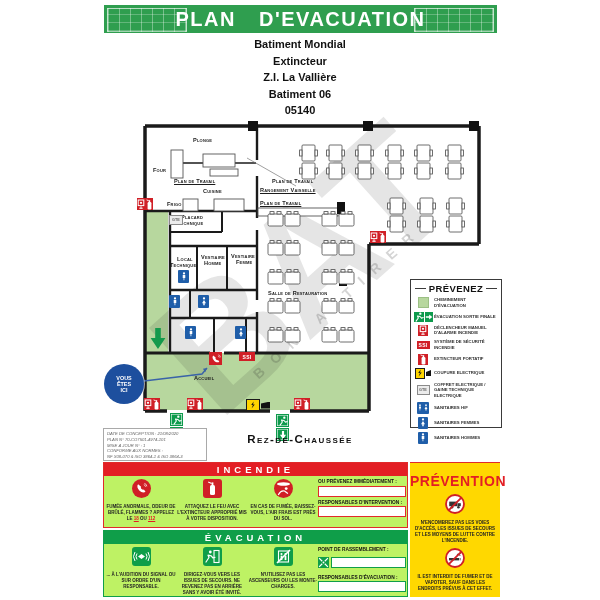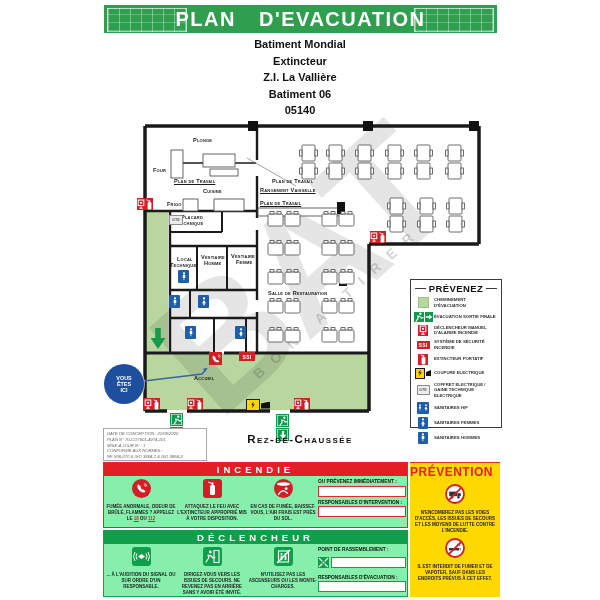--- a/index.html
+++ b/index.html
@@ -53,41 +53,41 @@
         font-style:italic;color:#666;line-height:5.8px;}
   
   #legend{position:absolute;left:410px;top:279px;width:92px;height:149px;border:1.5px solid #3a3a3a;
         background:#fff;z-index:40;box-sizing:border-box;padding:3px 4px 2px;}
   .legend-title{display:flex;align-items:center;gap:3px;font-size:9.5px;font-weight:800;letter-spacing:.4px;}
   .legend-title::before,.legend-title::after{content:"";flex:1;border-top:1.2px solid #3a3a3a;}
   .legend-row{display:flex;align-items:center;gap:3px;margin-top:3.1px;}
   .legend-ic{width:16px;flex-shrink:0;display:flex;justify-content:center;align-items:center;gap:1px;}
   .legend-lb{font-size:4.3px;font-weight:700;color:#333;line-height:1.32;text-transform:uppercase;}
   
-  .sec{position:absolute;background:#86efac;z-index:30;box-sizing:border-box;}
+  .sec{position:absolute;background:#bef264;z-index:30;box-sizing:border-box;}
   #sec-incendie{left:103px;top:462px;width:305px;height:66px;border:1px solid #e02a2a;}
   #sec-evac{left:103px;top:530px;width:305px;height:67px;border:1px solid #0f9e49;}
   .sec-header{height:13px;display:flex;align-items:center;justify-content:center;color:#fff;
         font-weight:700;font-size:9.5px;letter-spacing:4px;}
   #sec-incendie .sec-header{background:#e31e24;}
   #sec-evac .sec-header{background:#0f9e49;}
   .sec-body{position:relative;height:calc(100% - 13px);}
   .consigne{position:absolute;top:3px;width:70px;display:flex;flex-direction:column;align-items:center;gap:2px;}
   .consigne .cap{font-size:4.5px;font-weight:700;text-align:center;color:#222;line-height:1.3;
         text-transform:uppercase;}
   .cap .num{color:#e31e24;text-decoration:underline;}
   .right-block{position:absolute;left:214px;top:3px;width:88px;}
   .right-label{font-size:4.8px;font-weight:800;color:#111;}
   .fill-box{height:9px;border:1px solid #e02a2a;margin:1.5px 0 3px;background:#fff;}
   #sec-evac .fill-box{border-color:#0f9e49;}
   .assembly-row{display:flex;align-items:center;gap:2px;margin:1.5px 0 3px;}
   .assembly-row .fill-box{flex:1;margin:0;}
   #sec-prev{left:410px;top:462px;width:90px;height:135px;background:#ffd800;border-top:1px solid #e02a2a;}
-  .prev-header{color:#e31e24;font-weight:800;font-size:12px;text-align:left;letter-spacing:.5px;
-        padding-top:2px;}
+  .prev-header{color:#e31e24;font-weight:800;font-size:14px;text-align:left;letter-spacing:.5px;
+        padding-top:10px;}
   .prev-item{display:flex;flex-direction:column;align-items:center;gap:2px;margin-top:5px;padding:0 4px;}
   .prev-item .cap{font-size:4.5px;font-weight:700;text-align:center;color:#222;line-height:1.3;
         text-transform:uppercase;}
   
   #logo{position:absolute;left:336px;top:496px;width:264px;height:104px;z-index:60;pointer-events:none;}
   .logo-diamond{position:absolute;left:22px;top:12px;width:50px;height:50px;
         background:linear-gradient(135deg,#ffc20e,#f7941d);transform:rotate(45deg);}
   .logo-flame{position:absolute;left:38px;top:22px;width:18px;height:26px;background:#fff;
         border-radius:50% 50% 50% 50%/62% 62% 38% 38%;}
   .logo-flame::before{content:"";position:absolute;left:6px;top:-5px;width:6px;height:10px;background:#fff;
@@ -645,21 +645,21 @@
               <ellipse cx="9.5" cy="5" rx="6.5" ry="1.8" fill="#fff"></ellipse>
               <circle cx="12.2" cy="9.6" r="1.4" fill="#fff"></circle>
               <path d="M4.5 15.5 q2.5-4.5 6-3.5 l3 2.2" stroke="#fff" stroke-width="1.3" fill="none" stroke-linecap="round"></path>
             </svg></div>
           <div class="cap"><span>EN CAS DE FUMÉE, BAISSEZ-VOUS, L'AIR FRAIS EST PRÈS DU SOL.</span></div>
         </div>
       </div>
   </div>
 
   <div class="sec" id="sec-evac">
-    <div class="sec-header">DÉCLENCHEUR</div>
+    <div class="sec-header">ÉVACUATION</div>
     <div class="sec-body" id="evac-body">
       <div class="right-block">
         <div class="right-label">POINT DE RASSEMBLEMENT :</div>
         <div class="assembly-row">
           <span id="assembly-ic"><svg width="11" height="11" viewBox="0 0 12 12">
                 <rect width="12" height="12" fill="#0f9e49"></rect>
                 <path d="M1.2 1.2 L4.6 4.6 M10.8 1.2 L7.4 4.6 M1.2 10.8 L4.6 7.4 M10.8 10.8 L7.4 7.4" stroke="#fff" stroke-width="1.3"></path>
                 <circle cx="6" cy="6" r="1" fill="#fff"></circle>
               </svg></span>
           <div class="fill-box"></div>

